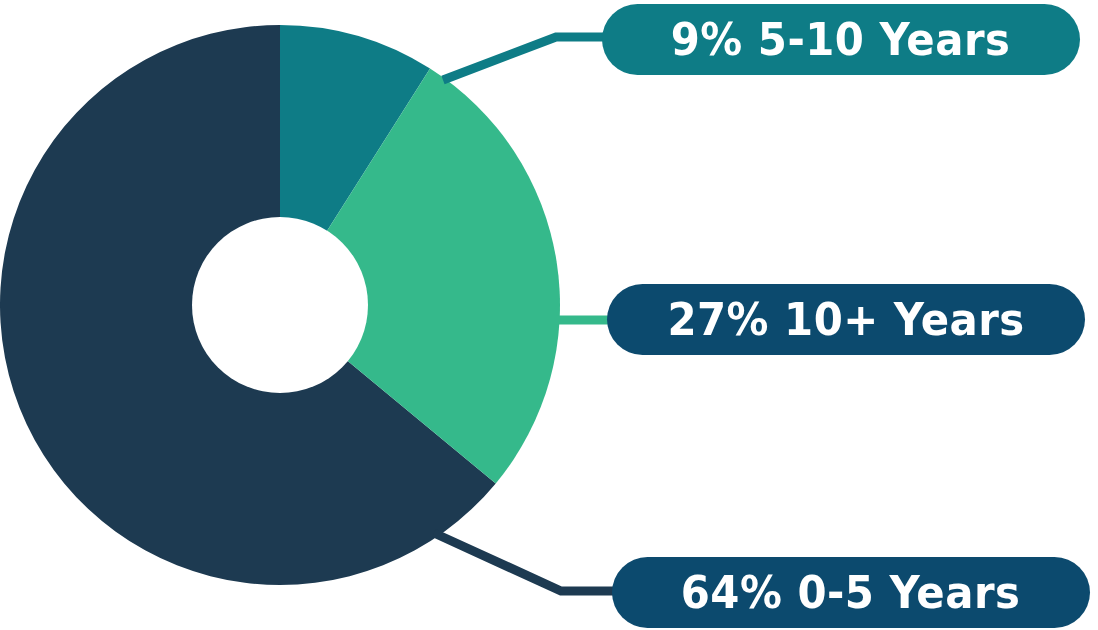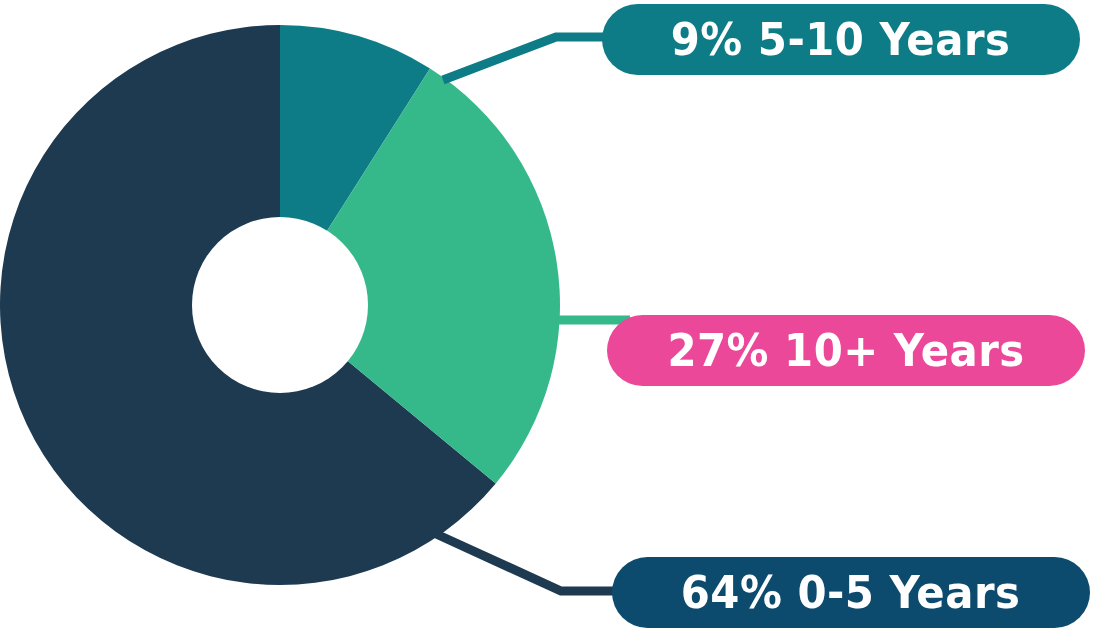--- a/index.html
+++ b/index.html
@@ -88,21 +88,21 @@
 
     <polyline fill="none" stroke="#35B98B" stroke-width="9" stroke-linecap="butt" stroke-linejoin="miter" points="556,320 630,320"></polyline>
 
     <polyline fill="none" stroke="#1D3A51" stroke-width="9" stroke-linecap="butt" stroke-linejoin="miter" points="434,533 561,591 635,591"></polyline>
   </svg>
 
   <div class="pill" id="pill-0" style="background:#0E7C86;">
     <span class="pill-text">9% 5-10 Years</span>
   </div>
 
-  <div class="pill" id="pill-1" style="background:#ec4899;margin-top:31px;">
+  <div class="pill" id="pill-1" style="background:#0c4a6e;">
     <span class="pill-text">27% 10+ Years</span>
   </div>
 
   <div class="pill" id="pill-2" style="background:#0c4a6e;">
     <span class="pill-text">64% 0-5 Years</span>
   </div>
 
 </div>
 
 </body></html>

